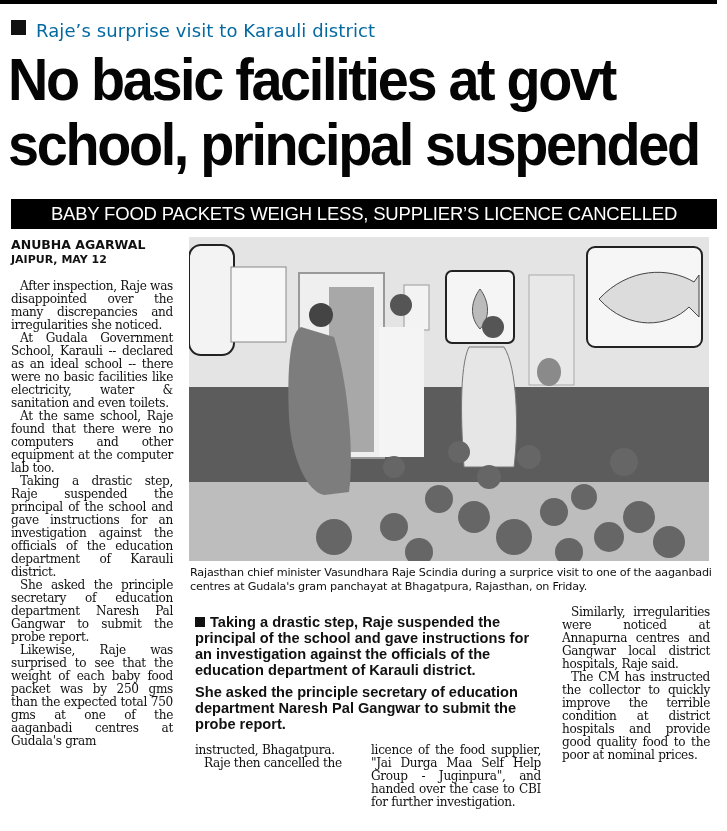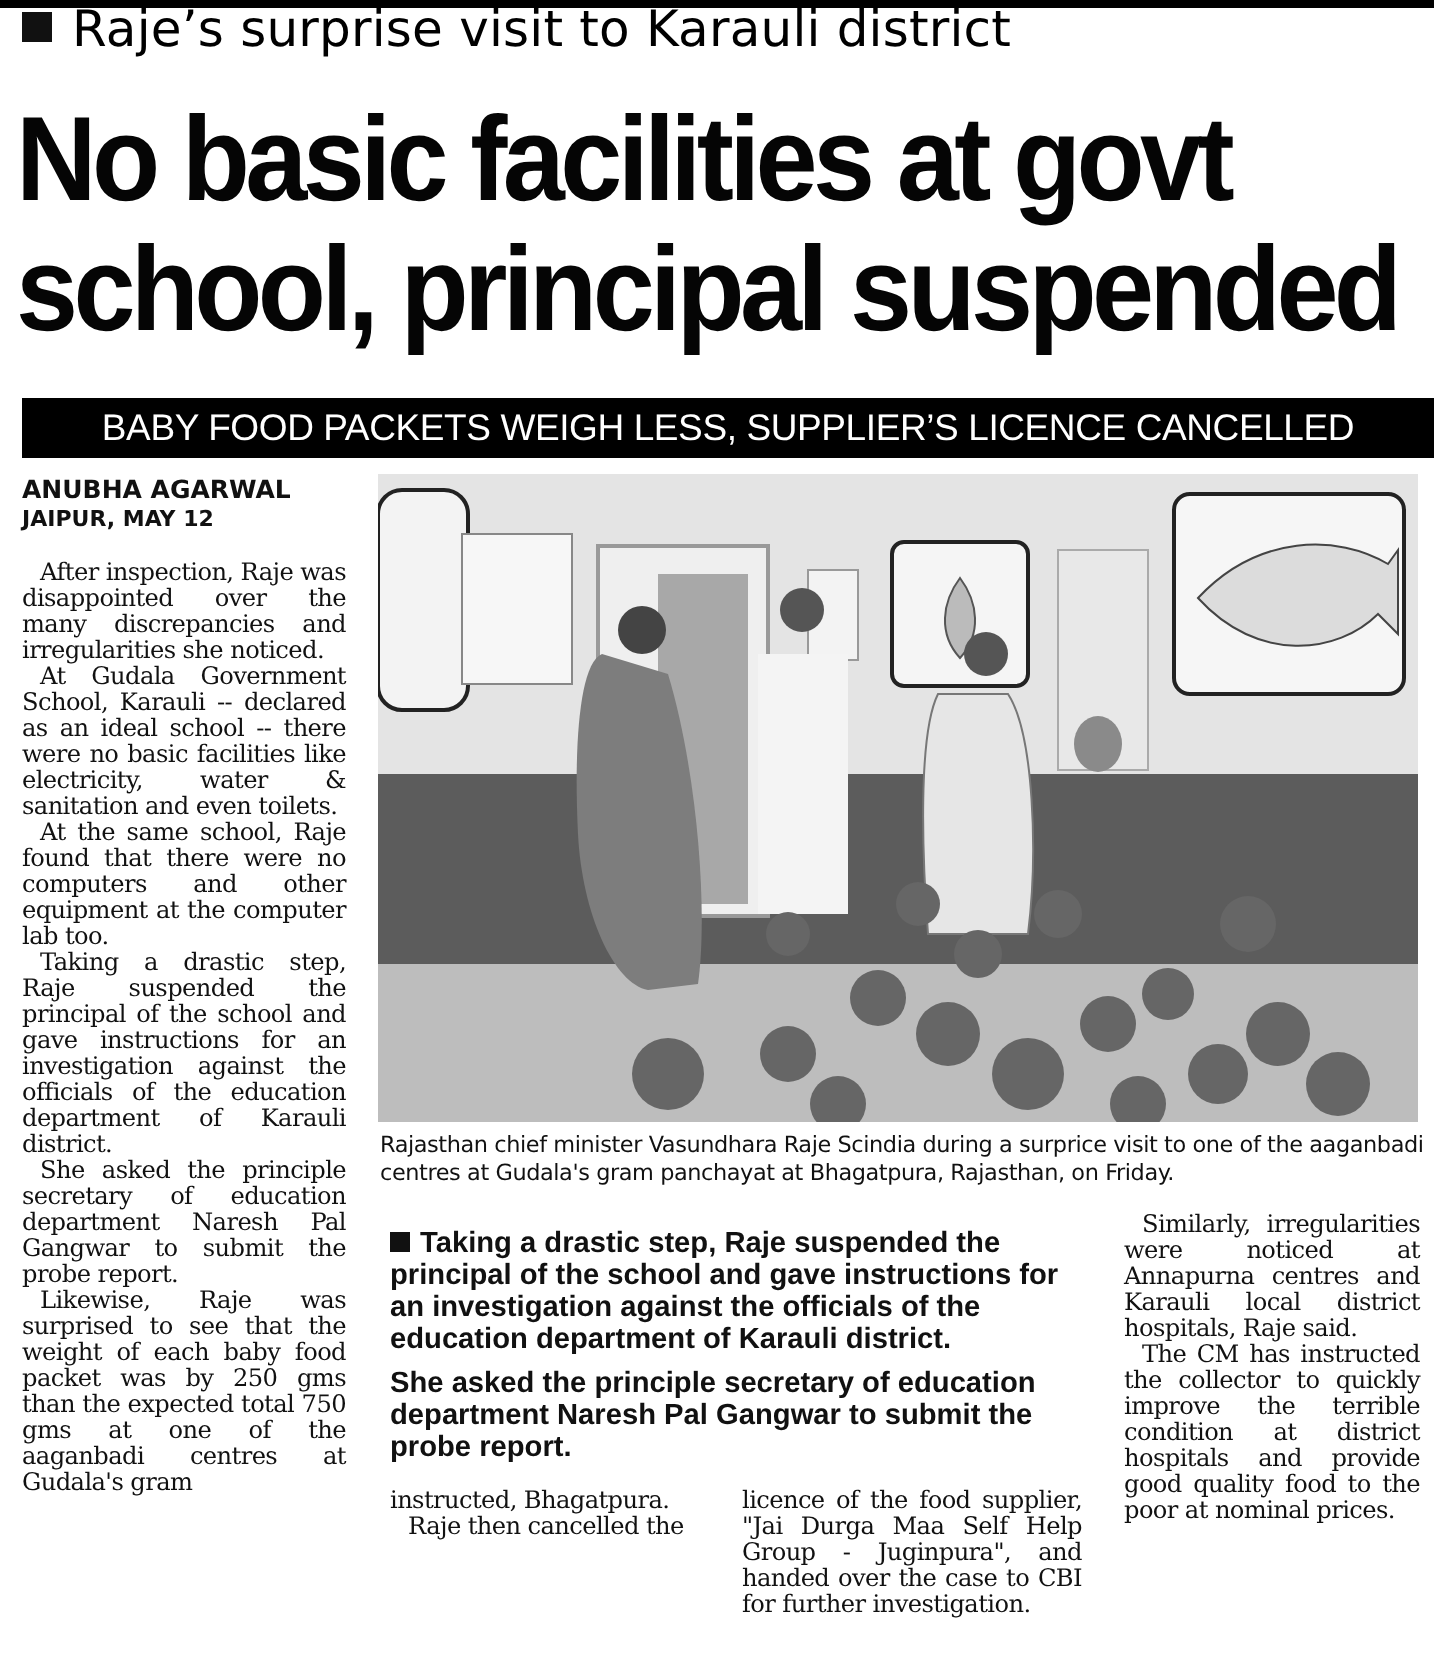--- a/index.html
+++ b/index.html
@@ -1,18 +1,18 @@
 <!DOCTYPE html>
 <html><head>
   <meta charset="utf-8">
   <style>
     html, body { margin: 0; padding: 0; background: #ffffff; }
     body { width: 727px; height: 831px; position: relative; overflow: hidden; color: #111; }
     .topbar { position: absolute; left: 0; top: 0; width: 717px; height: 4px; background: #000; }
-    .kicker { position: absolute; left: 11px; top: 0; font-family: "DejaVu Sans", sans-serif; font-size: 25px; line-height: 30px; color: #000000; white-space: nowrap; letter-spacing: 0.1px; }
+    .kicker { position: absolute; left: 11px; top: 16px; font-family: "DejaVu Sans", sans-serif; font-size: 18px; line-height: 30px; color: #0369a1; white-space: nowrap; letter-spacing: 0.1px; }
     .kicker .sq { display: inline-block; width: 15px; height: 15px; background: #111; margin-right: 10px; vertical-align: 2px; }
     .headline { position: absolute; left: 8px; top: 50px; width: 712px; font-family: "Liberation Sans", sans-serif; font-weight: bold; font-size: 60px; line-height: 60px; letter-spacing: -2.5px; color: #050505; transform: scaleX(0.93); transform-origin: left top; white-space: nowrap; }
     .headline div { height: 65px; }
     .deckbar { position: absolute; left: 11px; top: 199px; width: 706px; height: 30px; background: #000; color: #fff; font-family: "Liberation Sans", sans-serif; font-size: 18.5px; line-height: 30px; text-align: center; letter-spacing: -0.2px; white-space: nowrap; }
     .byline { position: absolute; left: 11px; top: 238px; font-family: "DejaVu Sans", sans-serif; font-weight: bold; font-size: 12.5px; line-height: 14px; }
     .dateline { position: absolute; left: 11px; top: 253px; font-family: "DejaVu Sans", sans-serif; font-weight: bold; font-size: 11px; line-height: 13px; text-align: center; }
     .col { position: absolute; font-family: "DejaVu Serif", serif; font-size: 12.1px; line-height: 13px; text-align: justify; color: #111; letter-spacing: -0.3px; }
     .col p { margin: 0; text-indent: 9px; }
     .col p.first { text-indent: 0; }
     .col1 { left: 11px; top: 280px; width: 162px; }
@@ -106,15 +106,15 @@
 <div class="col col2">
   <p class="first">instructed, Bhagatpura.</p>
   <p>Raje then cancelled the</p>
 </div>
 
 <div class="col col3">
   <p class="first">licence of the food supplier, "Jai Durga Maa Self Help Group - Juginpura", and handed over the case to CBI for further investigation.</p>
 </div>
 
 <div class="col col4">
-  <p>Similarly, irregularities were noticed at Annapurna centres and Karauli local district hospitals, Raje said.</p>
+  <p>Similarly, irregularities were noticed at Annapurna centres and Gangwar local district hospitals, Raje said.</p>
   <p>The CM has instructed the collector to quickly improve the terrible condition at district hospitals and provide good quality food to the poor at nominal prices.</p>
 </div>
 
 </body></html>

